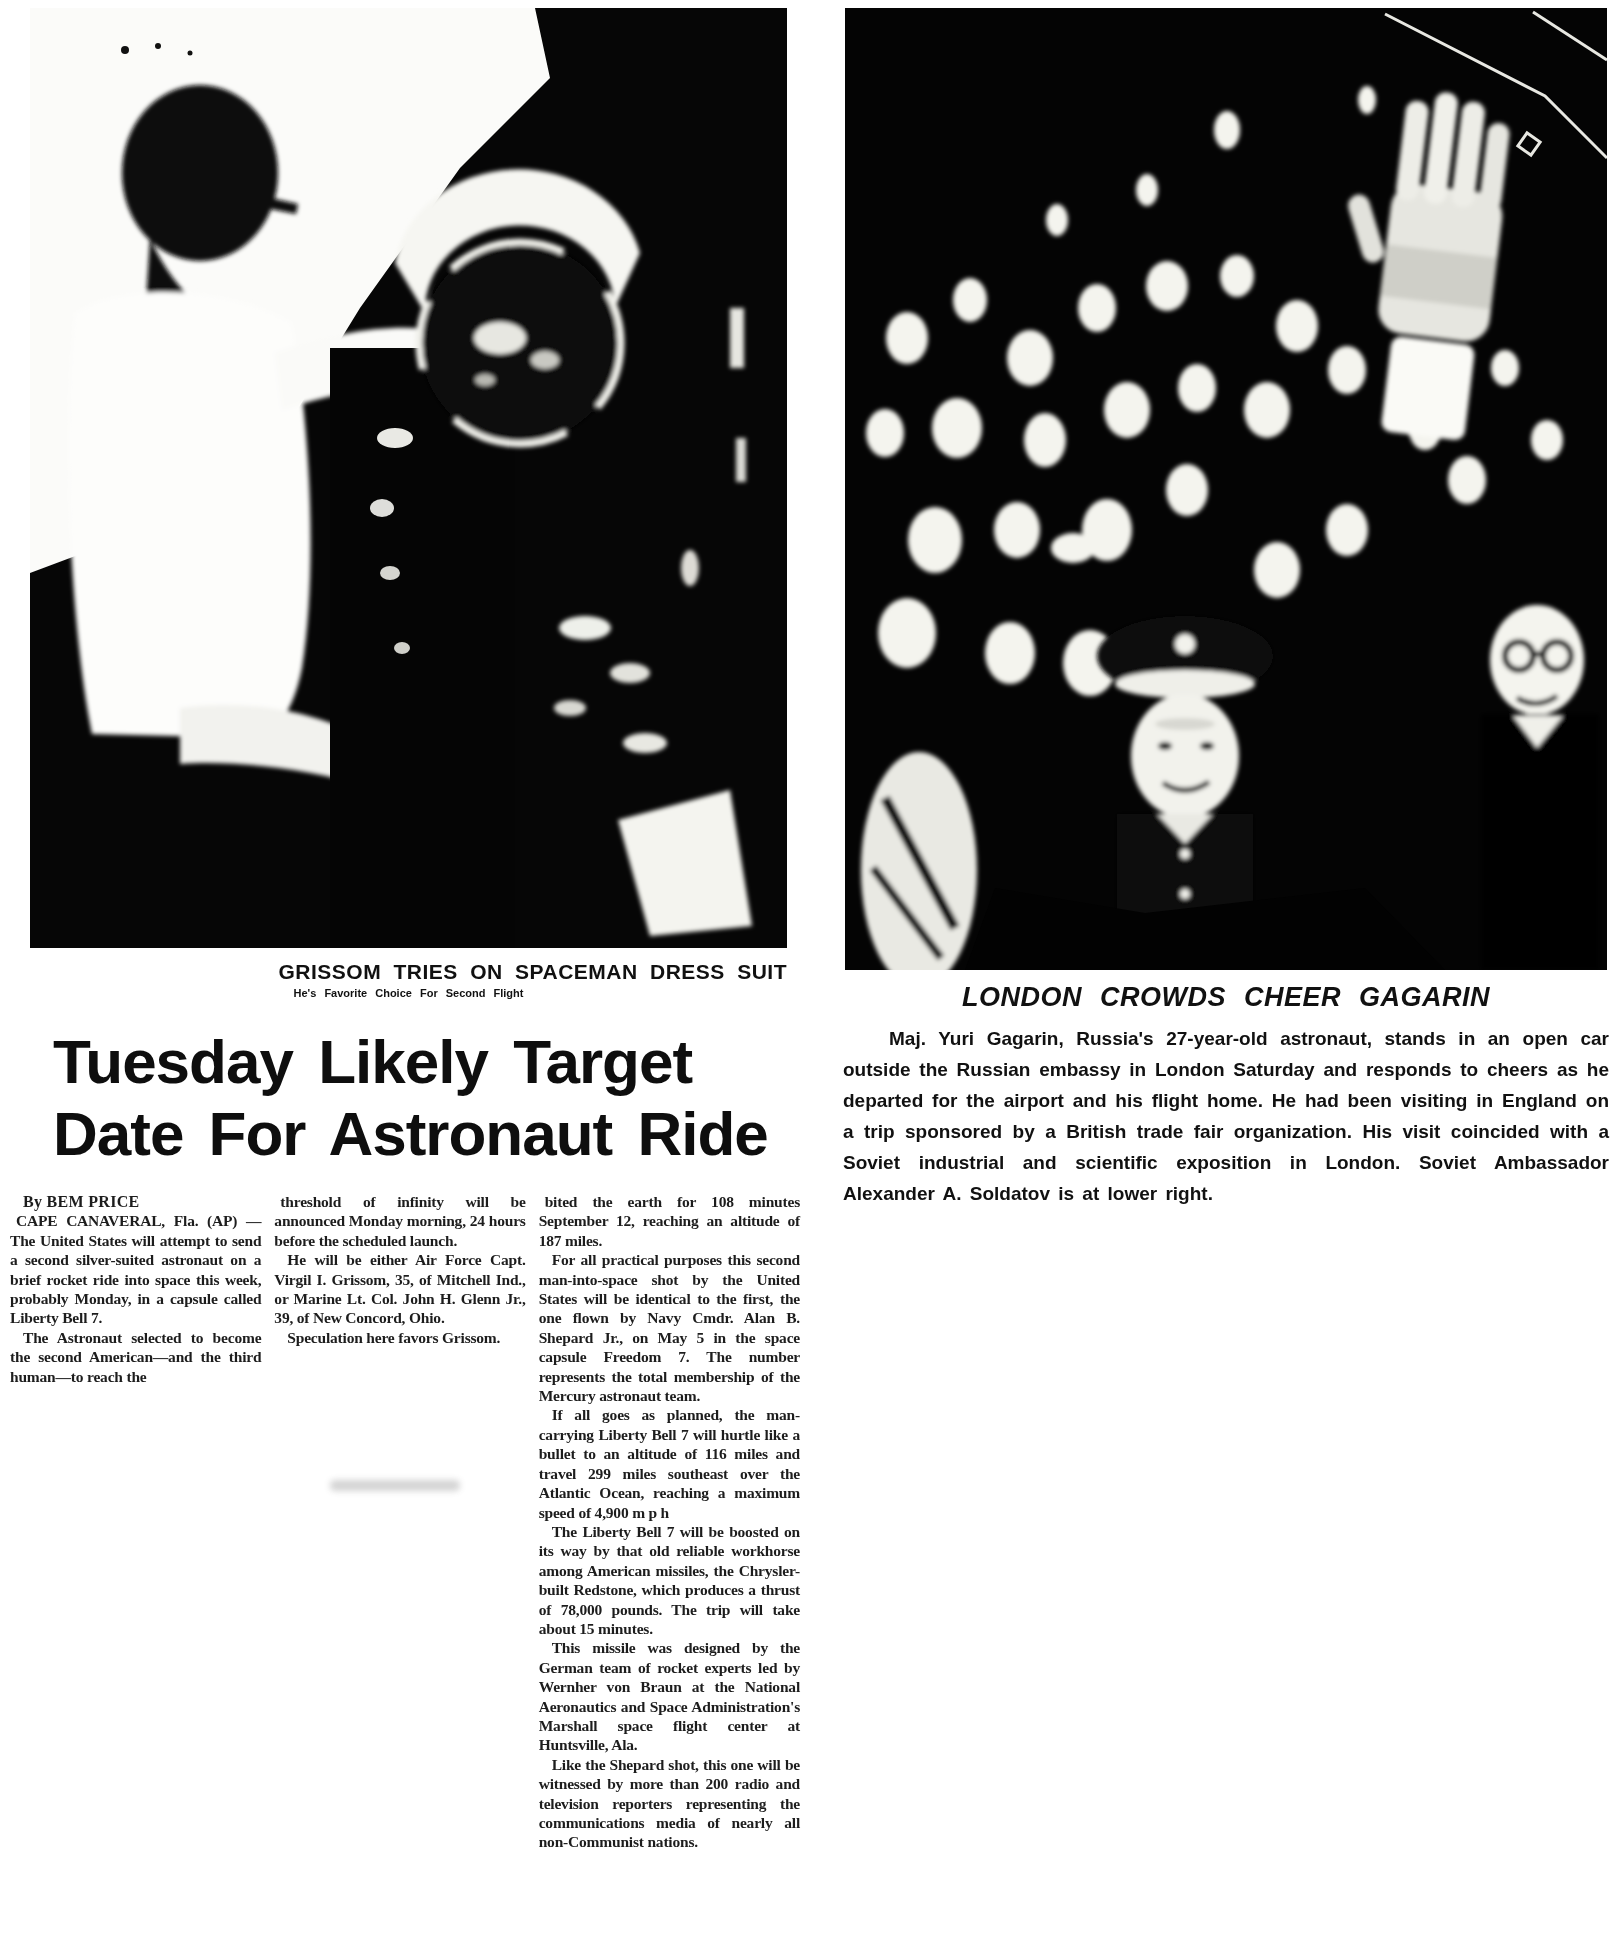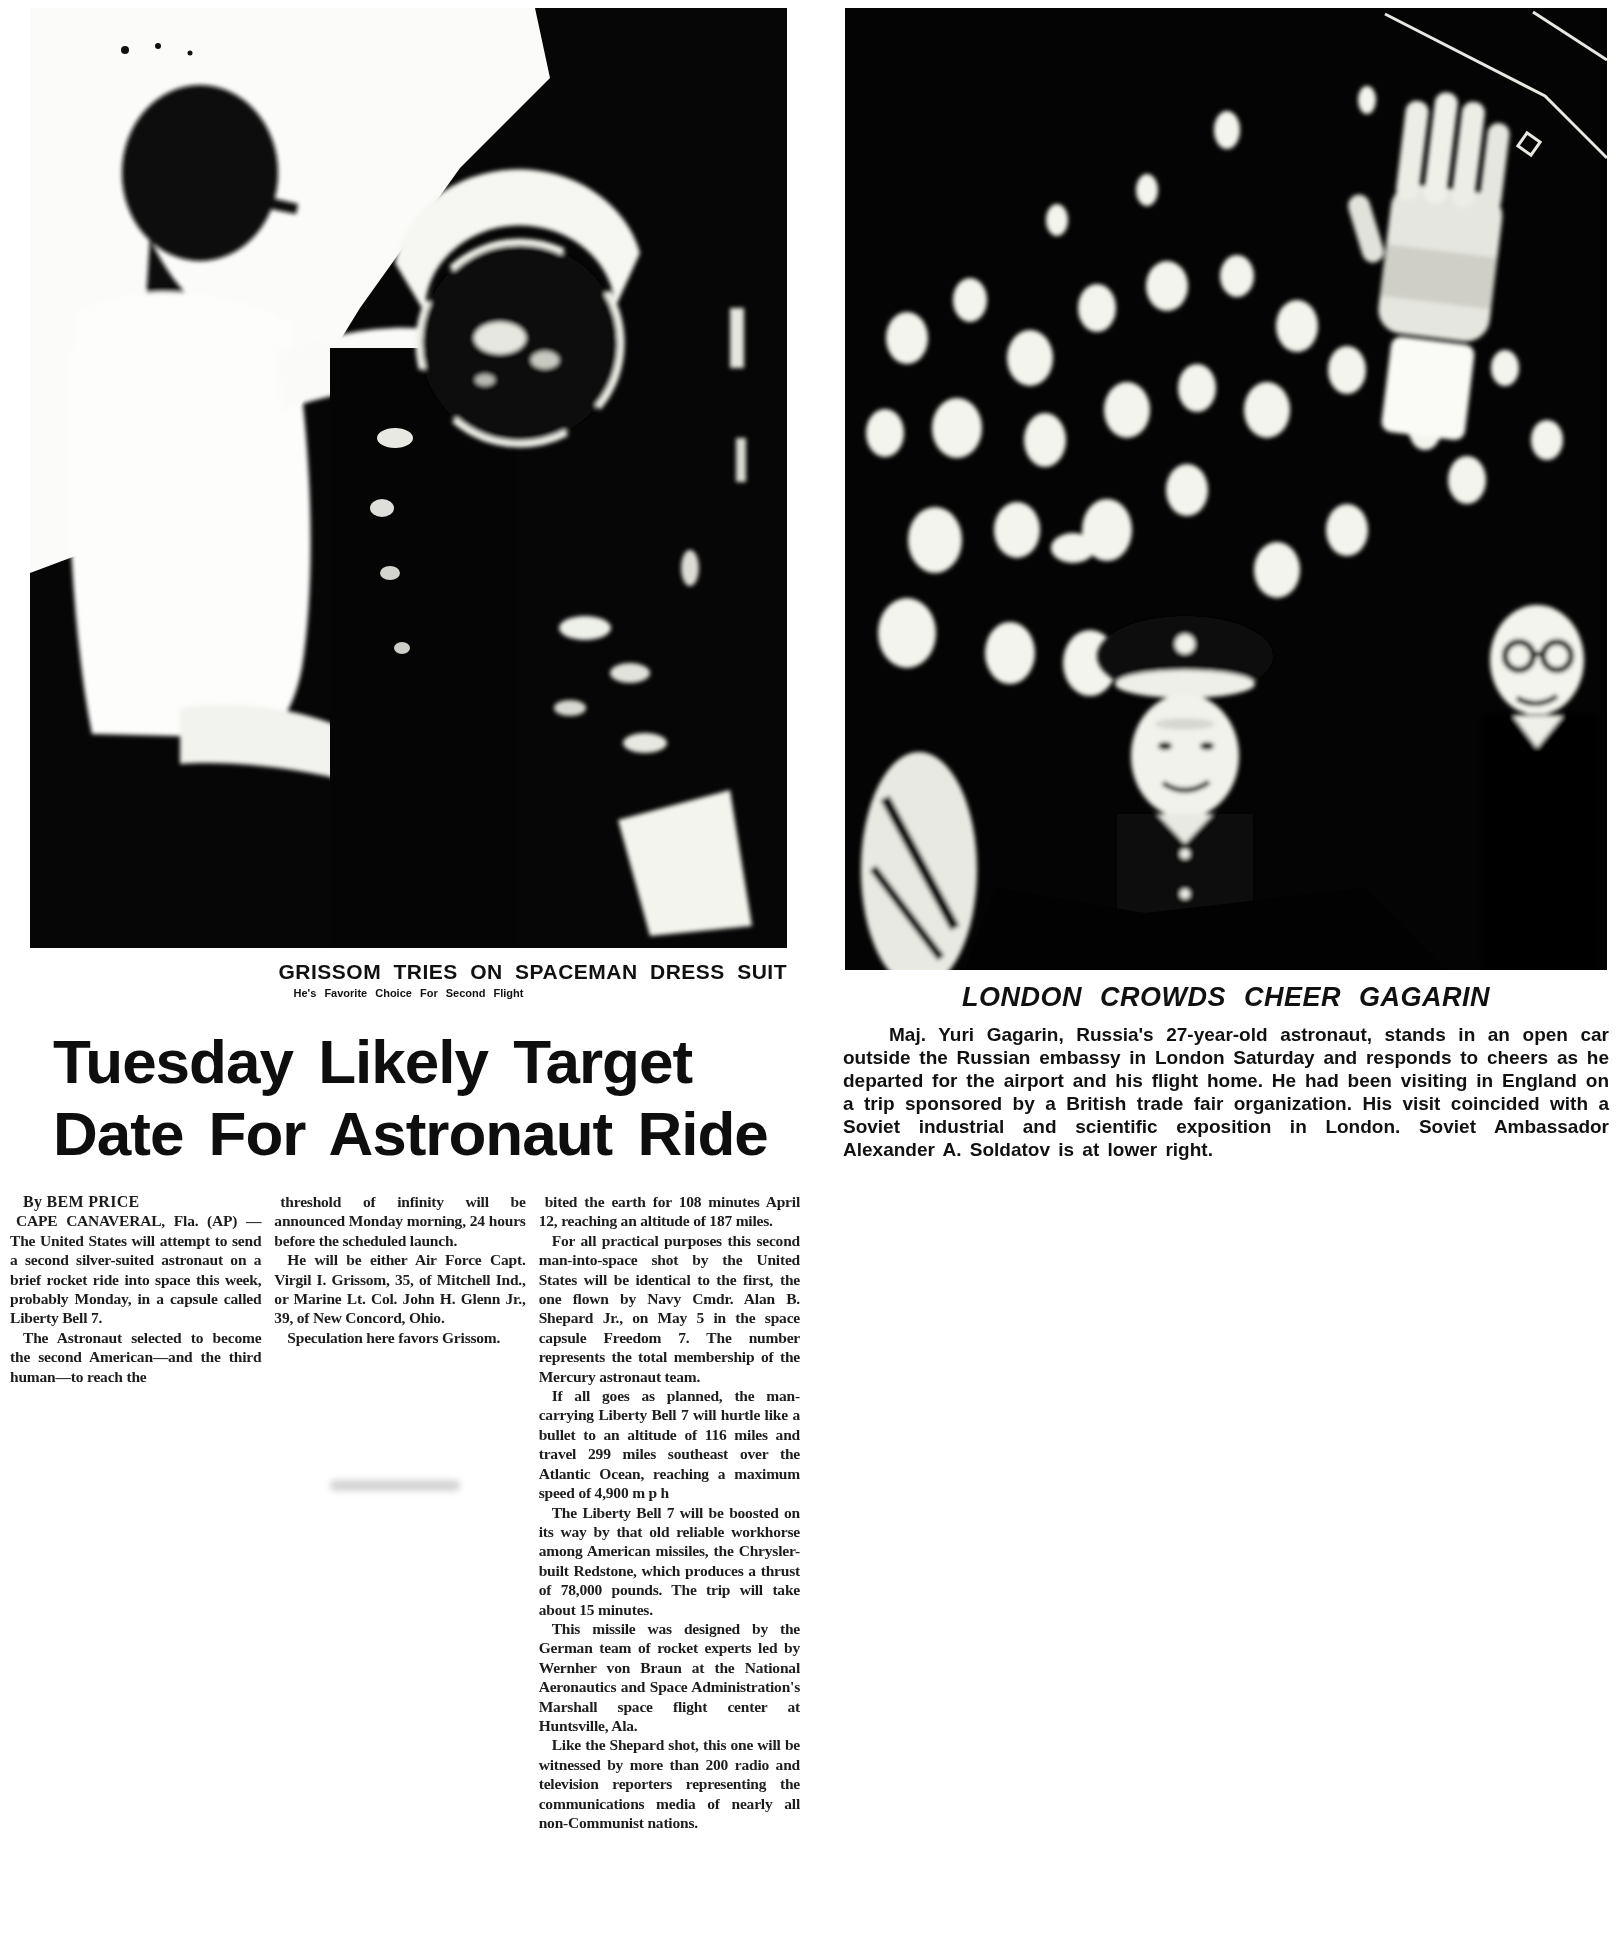--- a/index.html
+++ b/index.html
@@ -65,21 +65,21 @@
     position:absolute;left:843px;top:982px;width:766px;
     font-family:"Liberation Sans", sans-serif;color:#111;
   }
   .caption-right .heading{
     text-align:center;
     font-size:27px;font-weight:bold;font-style:italic;
     letter-spacing:.5px;word-spacing:10px;
     margin:0 0 10px 0;
   }
   .caption-right .body{
-    font-size:19px;line-height:23px;font-weight:bold;
+    font-size:19px;line-height:31px;font-weight:bold;
     text-align:justify;text-indent:46px;word-spacing:3px;
     margin:0;
   }
 </style>
 </head>
 <body>
 
 <div id="page">
 
   <div class="photo photo-left">
@@ -153,21 +153,21 @@
       <p class="byline">By BEM PRICE</p>
       <p class="flush"><span>CAPE CANAVERAL, Fla. (AP) </span><span>—The United States will attempt to send a second silver-suited astronaut on a brief rocket ride into space this week, probably Monday, in a capsule called Liberty Bell 7.</span></p>
       <p>The Astronaut selected to become the second American—and the third human—to reach the</p>
     </div>
     <div class="col2">
       <p class="flush">threshold of infinity will be announced Monday morning, 24 hours before the scheduled launch.</p>
       <p>He will be either Air Force Capt. Virgil I. Grissom, 35, of Mitchell Ind., or Marine Lt. Col. John H. Glenn Jr., 39, of New Concord, Ohio.</p>
       <p>Speculation here favors Grissom.</p>
     </div>
     <div class="col3">
-      <p class="flush">bited the earth for 108 minutes April 12, reaching an altitude of 187 miles.</p>
+      <p class="flush">bited the earth for 108 minutes September 12, reaching an altitude of 187 miles.</p>
       <p>For all practical purposes this second man-into-space shot by the United States will be identical to the first, the one flown by Navy Cmdr. Alan B. Shepard Jr., on May 5 in the space capsule Freedom 7. The number represents the total membership of the Mercury astronaut team.</p>
       <p>If all goes as planned, the man-carrying Liberty Bell 7 will hurtle like a bullet to an altitude of 116 miles and travel 299 miles southeast over the Atlantic Ocean, reaching a maximum speed of 4,900 m p h</p>
       <p>The Liberty Bell 7 will be boosted on its way by that old reliable workhorse among American missiles, the Chrysler-built Redstone, which produces a thrust of 78,000 pounds. The trip will take about 15 minutes.</p>
       <p>This missile was designed by the German team of rocket experts led by Wernher von Braun at the National Aeronautics and Space Administration's Marshall space flight center at Huntsville, Ala.</p>
       <p>Like the Shepard shot, this one will be witnessed by more than 200 radio and television reporters representing the communications media of nearly all non-Communist nations.</p>
     </div>
     <div class="smudge"></div>
   </div>
 
   <div class="photo photo-right">

